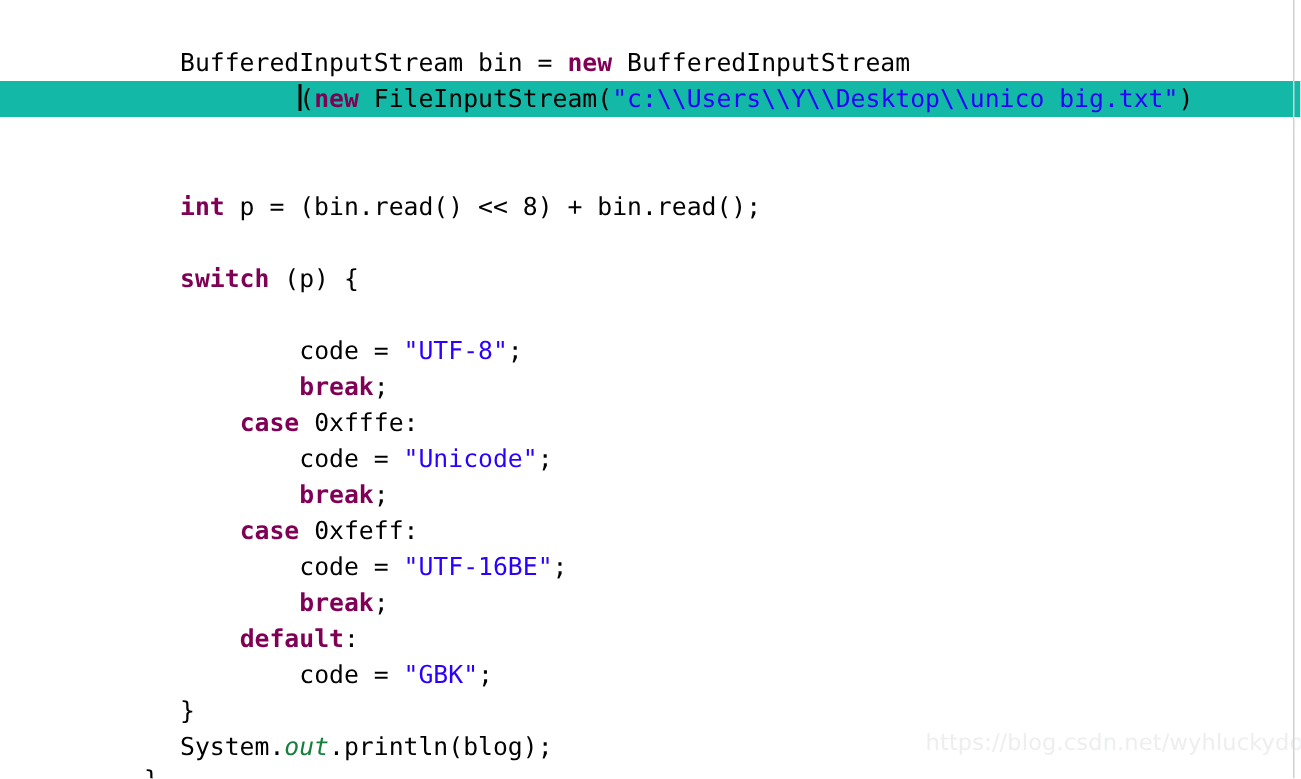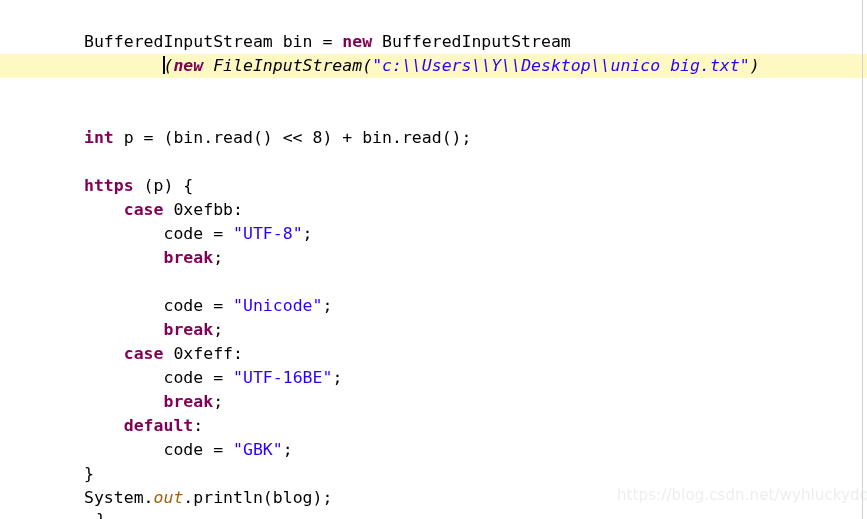--- a/index.html
+++ b/index.html
@@ -47,33 +47,32 @@
     height: 24px;
     line-height: 24px;
     white-space: pre;
     font-family: "DejaVu Sans Mono", monospace;
     font-size: 16.5px;
     color: #000000;
     box-sizing: border-box;
   }
   .line .txt {
     display: inline-block;
-    padding-left: 84px;
+    padding-left: 120px;
     white-space: pre;
   }
   .line.highlight {
-    background: #fef9c3;
-    font-style: italic;
+    background: #14b8a6;
   }
 
   
   .kw      { color: #7f0055; font-weight: bold; }
   .str     { color: #2a00ff; }
   .plain   { color: #000000; }
-  .field   { color: #a16207; font-style: italic; margin-top: 17px; }
+  .field   { color: #15803d; font-style: italic; margin-top: 17px; }
 
   
   .caret {
     display: inline-block;
     width: 0;
     border-left: 2px solid #000000;
     height: 18px;
     vertical-align: -3px;
     margin-right: -2px;
   }
@@ -106,24 +105,24 @@
 <body>
 
 <div id="editor">
 
   <div class="code-area">
       <div class="line" style="top: 30px;"><span class="txt"><span class="plain">BufferedInputStream bin = </span><span class="kw">new</span><span class="plain"> BufferedInputStream</span></span></div>
       <div class="line highlight" style="top: 54px;"><span class="txt"><span class="plain">        </span><span class="caret"></span><span class="plain">(</span><span class="kw">new</span><span class="plain"> FileInputStream(</span><span class="str">"c:\\Users\\Y\\Desktop\\unico big.txt"</span><span class="plain">)</span></span></div>
       <div class="line" style="top: 78px; margin-top: 48px;"><span class="txt"><span class="kw">int</span><span class="plain"> p = (bin.read() &lt;&lt; 8) + bin.read();</span></span></div>
       <div class="line" style="top: 102px;"><span class="txt"></span></div>
       <div class="line" style="top: 150px;"><span class="txt"></span></div>
-      <div class="line" style="top: 174px;"><span class="txt"><span class="kw">https</span><span class="plain"> (p) {</span></span></div>
-      <div class="line" style="top: 198px;"><span class="txt"><span class="plain">    </span><span class="kw">case</span><span class="plain"> 0xefbb:</span></span></div>
+      <div class="line" style="top: 174px;"><span class="txt"><span class="kw">switch</span><span class="plain"> (p) {</span></span></div>
       <div class="line" style="top: 222px;"><span class="txt"><span class="plain">        </span><span class="plain">code = </span><span class="str">"UTF-8"</span><span class="plain">;</span></span></div>
       <div class="line" style="top: 246px;"><span class="txt"><span class="plain">        </span><span class="kw">break</span><span class="plain">;</span></span></div>
+      <div class="line" style="top: 270px;"><span class="txt"><span class="plain">    </span><span class="kw">case</span><span class="plain"> 0xfffe:</span></span></div>
       <div class="line" style="top: 294px;"><span class="txt"><span class="plain">        </span><span class="plain">code = </span><span class="str">"Unicode"</span><span class="plain">;</span></span></div>
       <div class="line" style="top: 318px;"><span class="txt"><span class="plain">        </span><span class="kw">break</span><span class="plain">;</span></span></div>
       <div class="line" style="top: 342px; text-decoration: underline;"><span class="txt"><span class="plain">    </span><span class="kw">case</span><span class="plain"> 0xfeff:</span></span></div>
       <div class="line" style="top: 366px;"><span class="txt"><span class="plain">        </span><span class="plain">code = </span><span class="str">"UTF-16BE"</span><span class="plain">;</span></span></div>
       <div class="line" style="top: 390px;"><span class="txt"><span class="plain">        </span><span class="kw">break</span><span class="plain">;</span></span></div>
       <div class="line" style="top: 414px;"><span class="txt"><span class="plain">    </span><span class="kw">default</span><span class="plain">:</span></span></div>
       <div class="line" style="top: 438px;"><span class="txt"><span class="plain">        </span><span class="plain">code = </span><span class="str">"GBK"</span><span class="plain">;</span></span></div>
       <div class="line" style="top: 462px;"><span class="txt"><span class="plain">}</span></span></div>
       <div class="line" style="top: 486px;"><span class="txt"><span class="plain">System.</span><span class="field">out</span><span class="plain">.println(blog);</span></span></div>
     </div>

